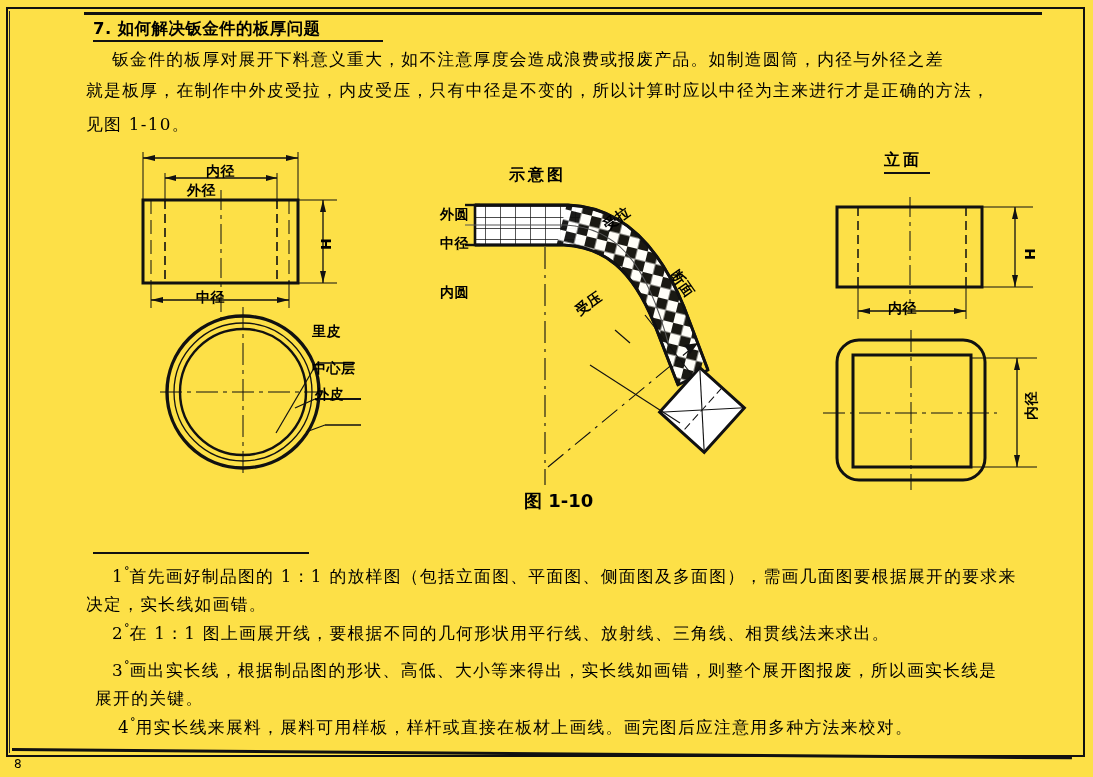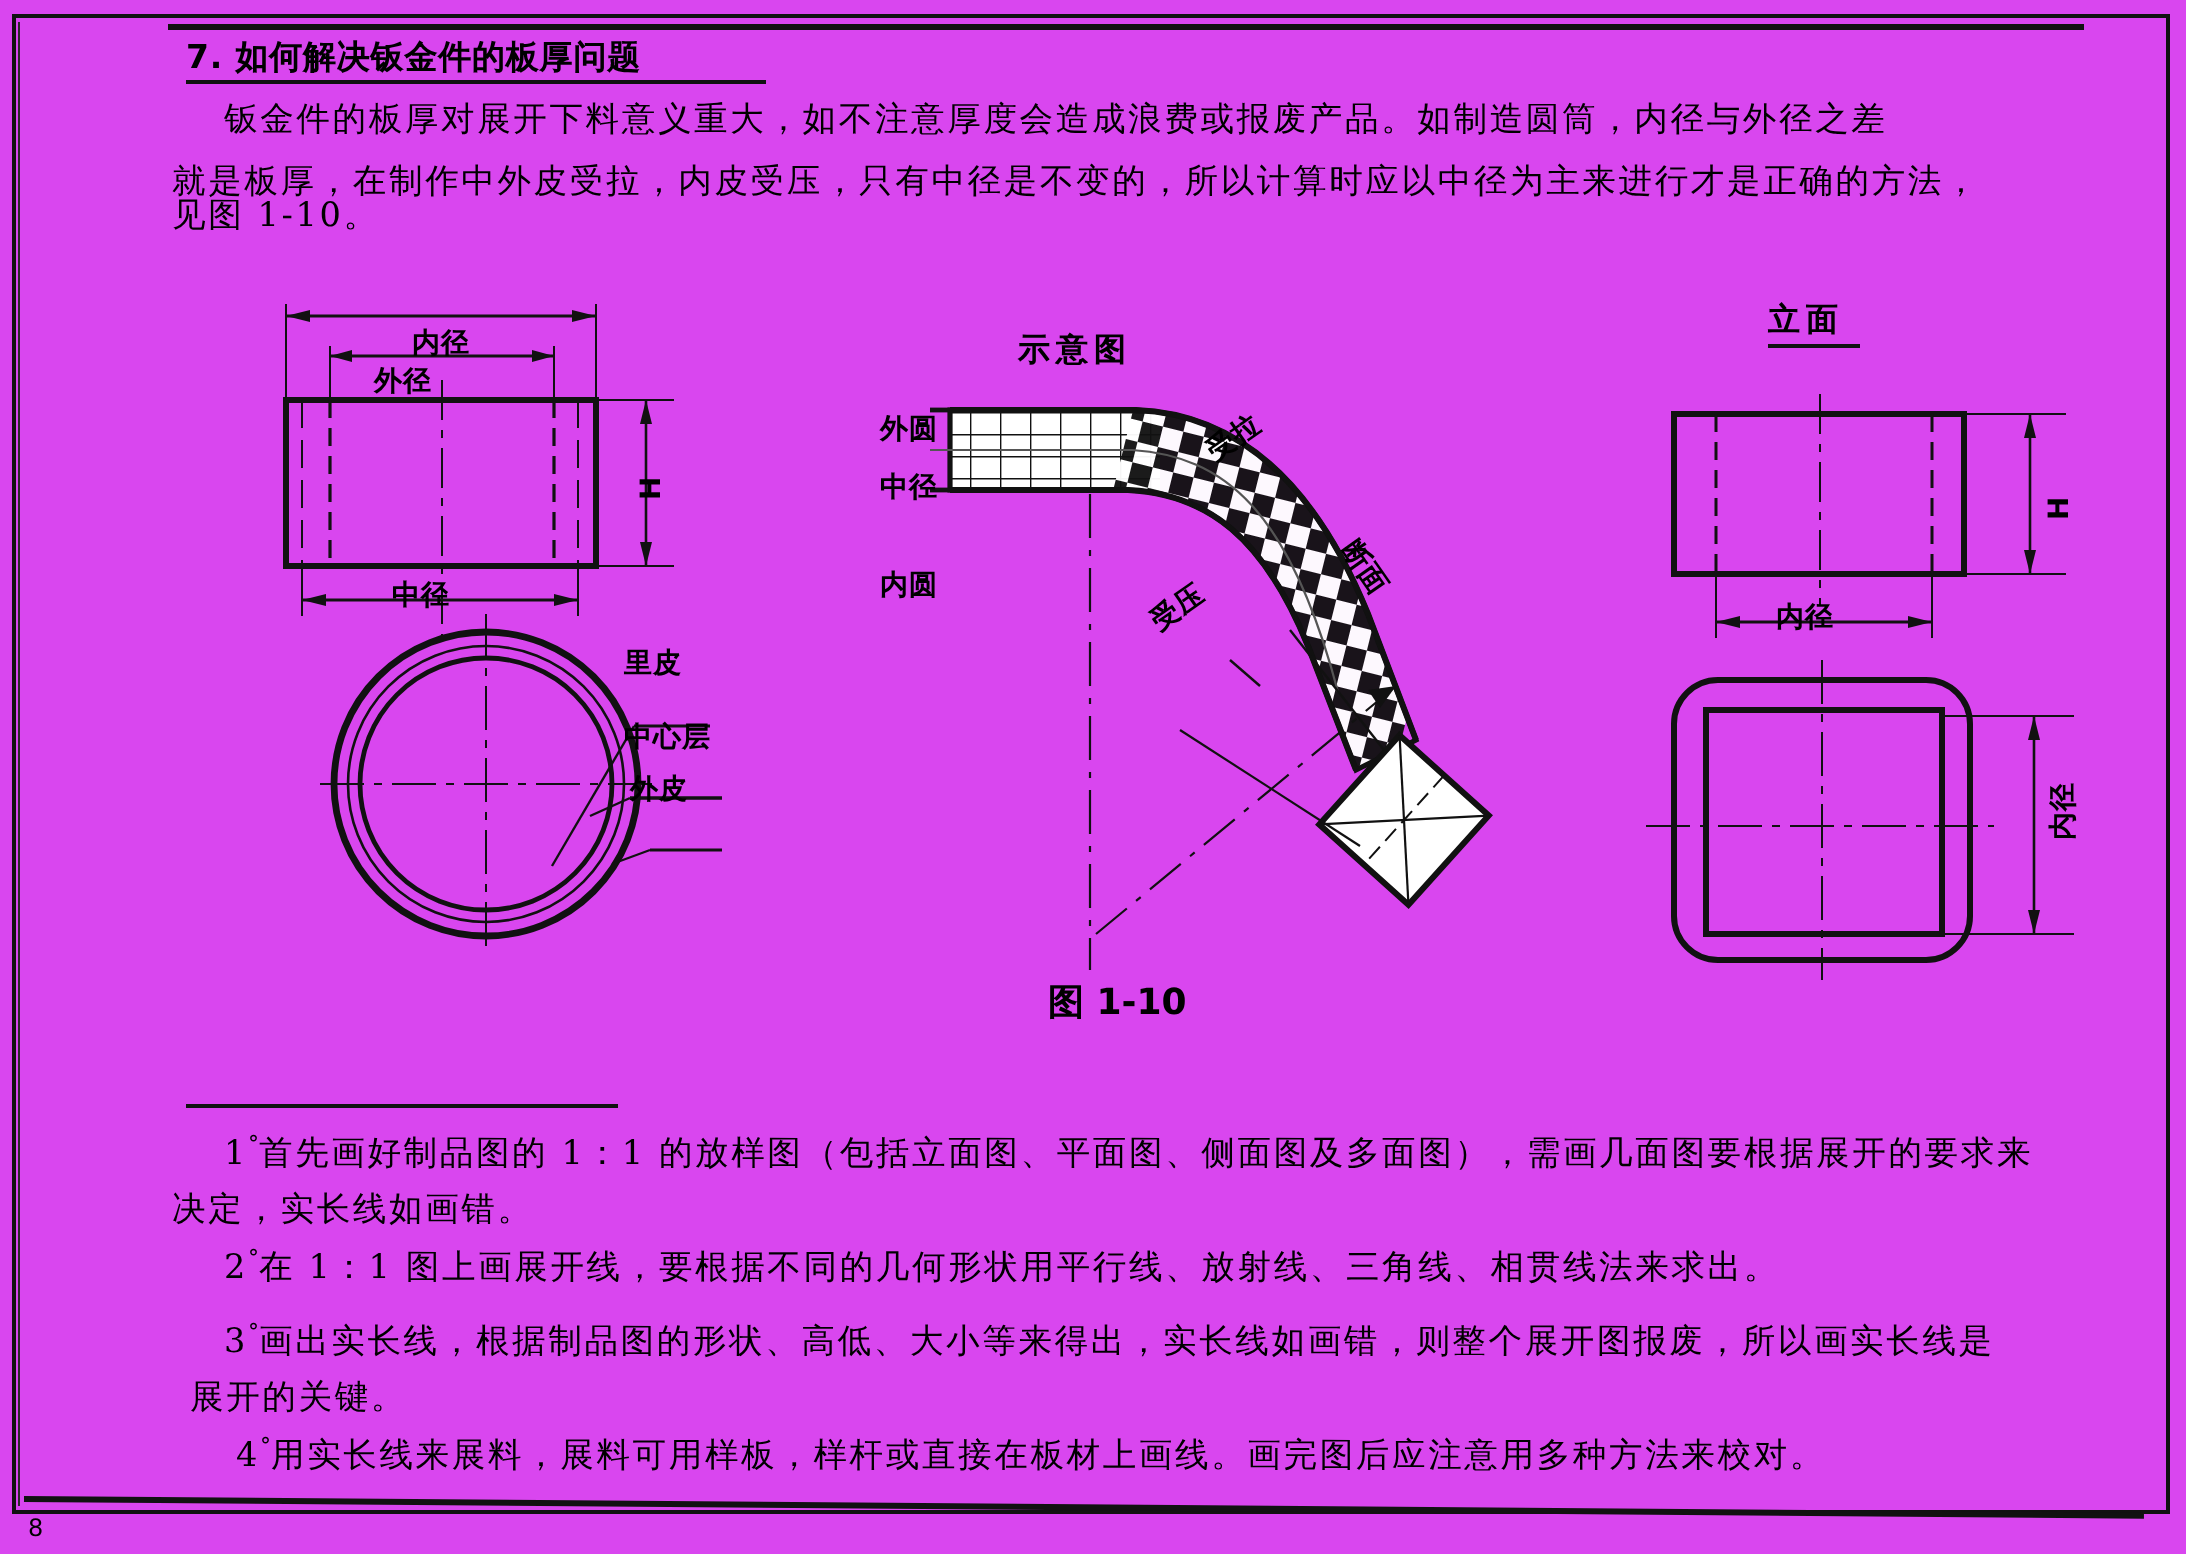--- a/index.html
+++ b/index.html
@@ -10,21 +10,21 @@
     width: 1093px; height: 777px;
     font-family: "DejaVu Sans", sans-serif;
     position: relative;
     overflow: hidden;
     color: #000;
   }
   #page {
     position: absolute;
     left: 0; top: 0;
     width: 1093px; height: 777px;
-    background: #d946ef;
+    background: #fde047;
   }
   
   .scan-frame {
     position: absolute;
     left: 6px; top: 7px;
     width: 1079px; height: 750px;
     border: 2px solid #111;
     box-sizing: border-box;
   }
   .scan-frame-inner {
@@ -128,21 +128,21 @@
   <div class="scan-frame"></div>
   <div class="scan-frame-inner"></div>
   <div class="top-rule"></div>
   <div class="bottom-rule"></div>
 
   <div class="h-sec" style="left:93px; top:18px;">7. 如何解决钣金件的板厚问题</div>
   <div class="h-underline" style="left:93px; top:40px; width:290px;"></div>
 
   <div class="body-line" style="left:112px; top:48px;">钣金件的板厚对展开下料意义重大，如不注意厚度会造成浪费或报废产品。如制造圆筒，内径与外径之差</div>
   <div class="body-line" style="left:86px; top:79px;">就是板厚，在制作中外皮受拉，内皮受压，只有中径是不变的，所以计算时应以中径为主来进行才是正确的方法，</div>
-  <div class="body-line" style="left:86px; top:96px;">见图 1-10。</div>
+  <div class="body-line" style="left:86px; top:113px;">见图 1-10。</div>
 
   <svg style="left:125px; top:140px;" width="230" height="185" viewBox="0 0 230 185">
     <g stroke="#111" fill="none">
 
       <rect x="18" y="60" width="155" height="83" stroke-width="3"></rect>
 
       <line x1="40" y1="60" x2="40" y2="143" stroke-width="1.6" stroke-dasharray="9 5"></line>
       <line x1="152" y1="60" x2="152" y2="143" stroke-width="1.6" stroke-dasharray="9 5"></line>
 
       <line x1="26" y1="60" x2="26" y2="143" stroke-width="1" stroke-dasharray="14 6"></line>

